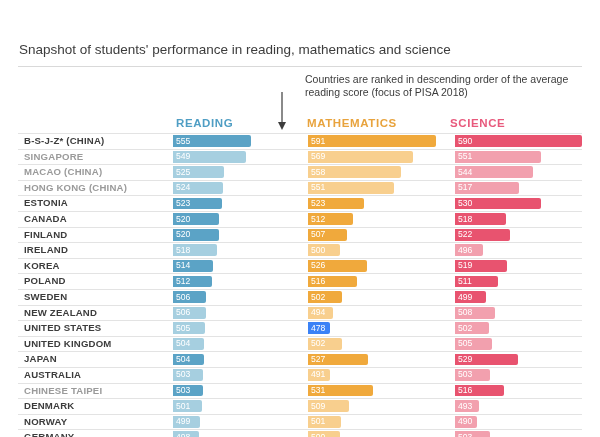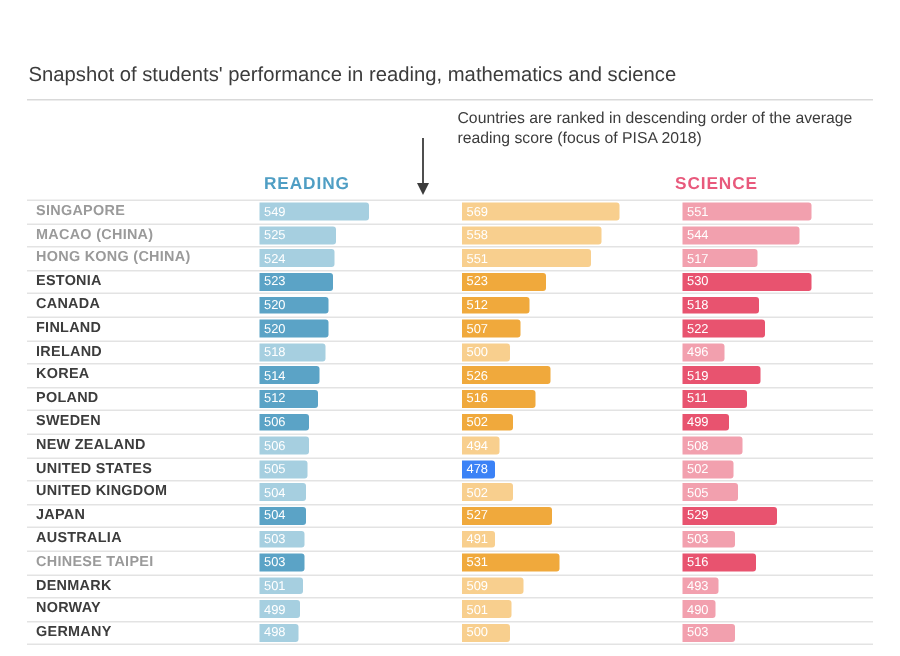--- a/index.html
+++ b/index.html
@@ -77,23 +77,36 @@
   <div class="subtitle">Snapshot of students' performance in reading, mathematics and science</div>
   <div class="rule"></div>
 
   <div class="note">Countries are ranked in descending order of the average reading score (focus of PISA 2018)</div>
   <svg class="arrow" viewBox="0 0 12 40">
     <path d="M6 0 L6 32" stroke="#3c3c3c" stroke-width="1.2" fill="none"></path>
     <path d="M2 30 L6 38 L10 30 Z" fill="#3c3c3c"></path>
   </svg>
 
   <div class="colhead ch-read">READING</div>
+  <div class="colhead ch-math">MATHEMATICS</div>
   <div class="colhead ch-sci">SCIENCE</div>
 
   <div class="grid" id="grid">
+      <div class="row">
+        <div class="cname">B-S-J-Z* (CHINA)</div>
+        <div class="bar track-read" style="width: 78.2px; background: rgb(91, 163, 198);">
+          <span>555</span>
+        </div>
+        <div class="bar track-math" style="width: 128.26px; background: rgb(240, 169, 60);">
+          <span>591</span>
+        </div>
+        <div class="bar track-sci" style="width: 127.2px; background: rgb(232, 83, 111);">
+          <span>590</span>
+        </div>
+      </div>
       <div class="row">
         <div class="cname grey">SINGAPORE</div>
         <div class="bar track-read" style="width: 72.68px; background: rgb(166, 207, 224);">
           <span>549</span>
         </div>
         <div class="bar track-math" style="width: 104.94px; background: rgb(248, 207, 142);">
           <span>569</span>
         </div>
         <div class="bar track-sci" style="width: 85.86px; background: rgb(242, 160, 174);">
           <span>551</span>
@@ -112,21 +125,21 @@
         </div>
       </div>
       <div class="row">
         <div class="cname grey">HONG KONG (CHINA)</div>
         <div class="bar track-read" style="width: 49.68px; background: rgb(166, 207, 224);">
           <span>524</span>
         </div>
         <div class="bar track-math" style="width: 85.86px; background: rgb(248, 207, 142);">
           <span>551</span>
         </div>
-        <div class="bar track-sci" style="width: 50px; background: rgb(242, 160, 174);">
+        <div class="bar track-sci" style="width: 32px; background: rgb(242, 160, 174); padding-left: 32px;">
           <span>517</span>
         </div>
       </div>
       <div class="row">
         <div class="cname">ESTONIA</div>
         <div class="bar track-read" style="width: 48.76px; background: rgb(91, 163, 198);">
           <span>523</span>
         </div>
         <div class="bar track-math" style="width: 56.18px; background: rgb(240, 169, 60);">
           <span>523</span>

